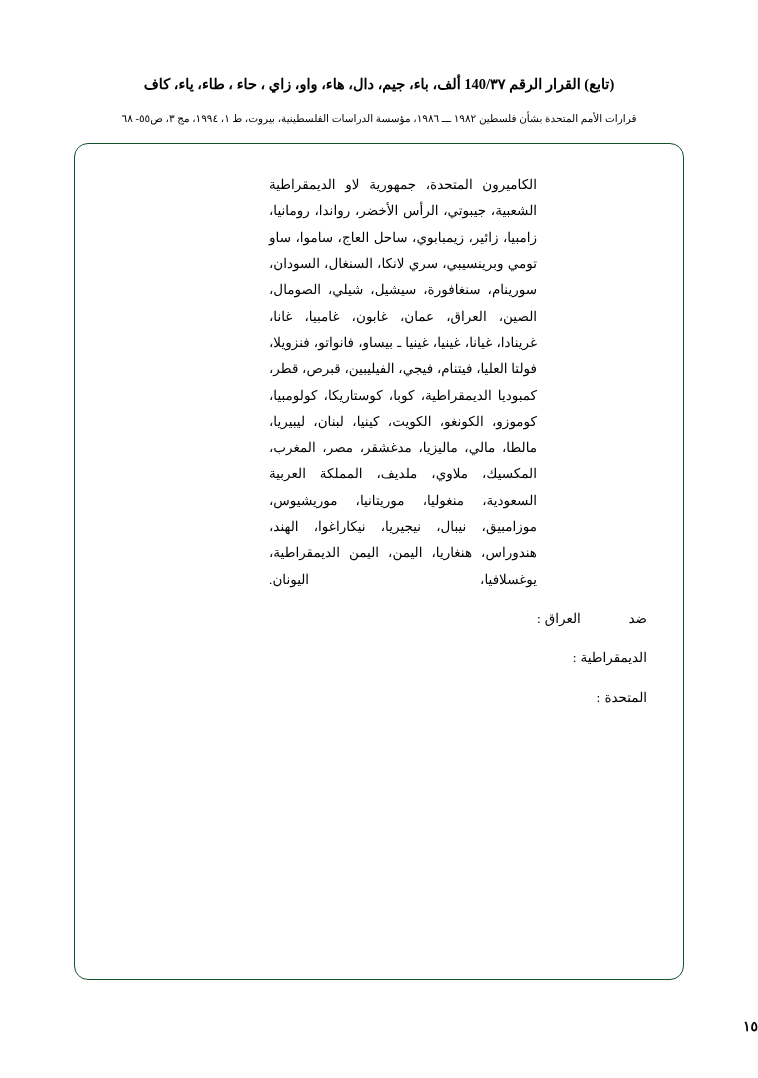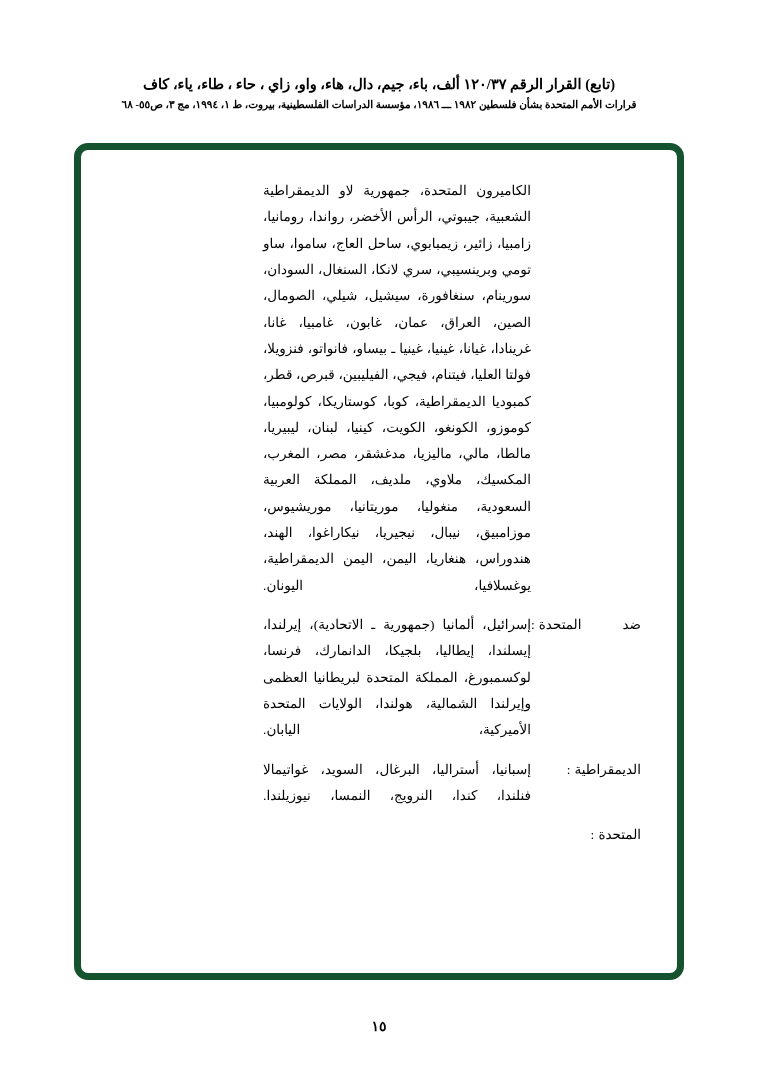--- a/index.html
+++ b/index.html
@@ -29,33 +29,33 @@
   .header-line1 {
     font-family: "Liberation Serif", "DejaVu Serif", serif;
     font-weight: bold;
     font-size: 14.5px;
     letter-spacing: 0px;
     line-height: 1.4;
     direction: rtl;
   }
   .header-line2 {
     font-family: "Liberation Serif", "DejaVu Serif", serif;
-    font-weight: bold;
+    font-weight: normal;
     font-size: 10.5px;
     line-height: 1.6;
     direction: rtl;
-    margin-top: 3px;
+    margin-top: 17px;
   }
   .frame {
     position: absolute;
     top: 143px;
     left: 74px;
     width: 610px;
     height: 837px;
-    border: 7px solid #14532d;
+    border: 1px solid #14532d;
     border-radius: 14px;
     box-sizing: border-box;
     background: #ffffff;
   }
   .content {
     position: absolute;
     top: 28px;
     right: 36px;
     left: 36px;
     bottom: 10px;
@@ -95,56 +95,53 @@
     margin-right: 110px;
   }
   .body-cell.last-free {
     text-align-last: right;
   }
   .page-number {
     position: absolute;
     top: 1018px;
     left: 0;
     right: 0;
-    text-align: center;
     font-family: Liberation Serif, serif;
     font-size: 14px;
     font-weight: bold;
     direction: rtl;
   }
 </style>
 </head>
 <body>
 
 <div class="page">
 
   <div class="header">
-    <div class="header-line1">(تابع) القرار الرقم ١٢٠/٣٧ ألف، باء، جيم، دال، هاء، واو، زاي ، حاء ، طاء، ياء، كاف</div>
+    <div class="header-line1">(تابع) القرار الرقم 140/٣٧ ألف، باء، جيم، دال، هاء، واو، زاي ، حاء ، طاء، ياء، كاف</div>
     <div class="header-line2">قرارات الأمم المتحدة بشأن فلسطين ١٩٨٢ ـــ ١٩٨٦، مؤسسة الدراسات الفلسطينية، بيروت، ط ١، ١٩٩٤، مج ٣، ص٥٥- ٦٨</div>
   </div>
 
   <div class="frame">
     <div class="content">
 
       <div class="para-block">
         <div class="body-cell first">الكاميرون المتحدة، جمهورية لاو الديمقراطية الشعبية، جيبوتي، الرأس الأخضر، رواندا، رومانيا، زامبيا، زائير، زيمبابوي، ساحل العاج، ساموا، ساو تومي وبرينسيبي، سري لانكا، السنغال، السودان، سورينام، سنغافورة، سيشيل، شيلي، الصومال، الصين، العراق، عمان، غابون، غامبيا، غانا، غرينادا، غيانا، غينيا، غينيا ـ بيساو، فانواتو، فنزويلا، فولتا العليا، فيتنام، فيجي، الفيليبين، قبرص، قطر، كمبوديا الديمقراطية، كوبا، كوستاريكا، كولومبيا، كوموزو، الكونغو، الكويت، كينيا، لبنان، ليبيريا، مالطا، مالي، ماليزيا، مدغشقر، مصر، المغرب، المكسيك، ملاوي، ملديف، المملكة العربية السعودية، منغوليا، موريتانيا، موريشيوس، موزامبيق، نيبال، نيجيريا، نيكاراغوا، الهند، هندوراس، هنغاريا، اليمن، اليمن الديمقراطية، يوغسلافيا، اليونان.</div>
       </div>
 
       <div class="para-block">
         <div class="label-cell">
-          <span>ضد المتحدة</span><span class="colon">:</span>
+          <span>ضد العراق</span><span class="colon">:</span>
         </div>
-        <div class="body-cell">إسرائيل، ألمانيا (جمهورية ـ الاتحادية)، إيرلندا، إيسلندا، إيطاليا، بلجيكا، الدانمارك، فرنسا، لوكسمبورغ، المملكة المتحدة لبريطانيا العظمى وإيرلندا الشمالية، هولندا، الولايات المتحدة الأميركية، اليابان.</div>
       </div>
 
       <div class="para-block">
         <div class="label-cell">
           <span>الديمقراطية</span><span class="colon">:</span>
         </div>
-        <div class="body-cell">إسبانيا، أستراليا، البرغال، السويد، غواتيمالا فنلندا، كندا، النرويج، النمسا، نيوزيلندا.</div>
       </div>
 
       <div class="para-block">
         <div class="label-cell">
           <span>المتحدة</span><span class="colon">:</span>
         </div>
       </div>
 
     </div>
   </div>

